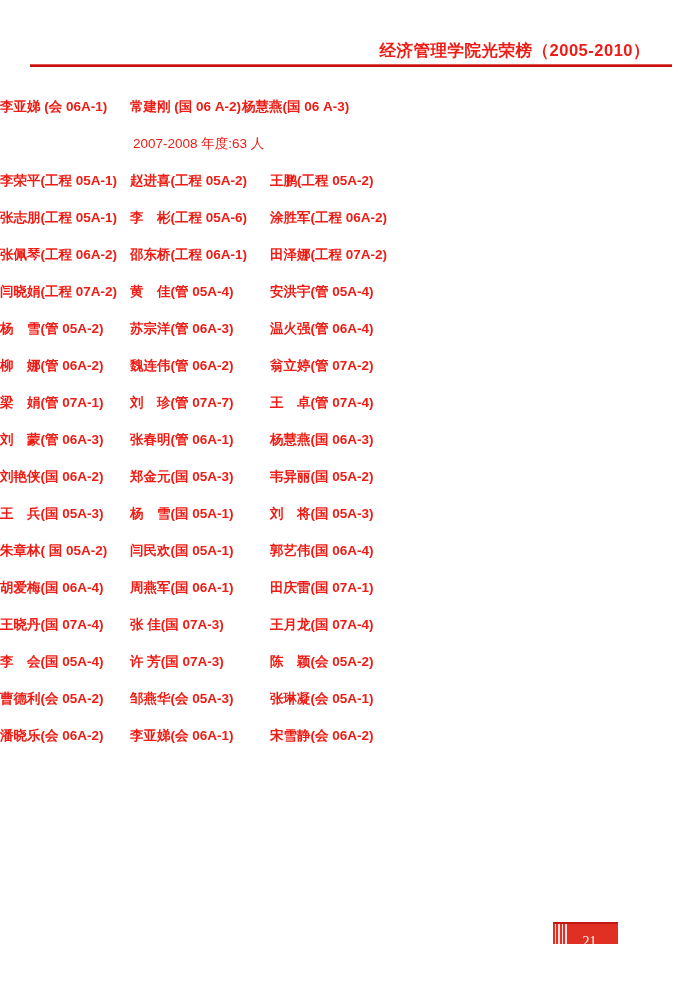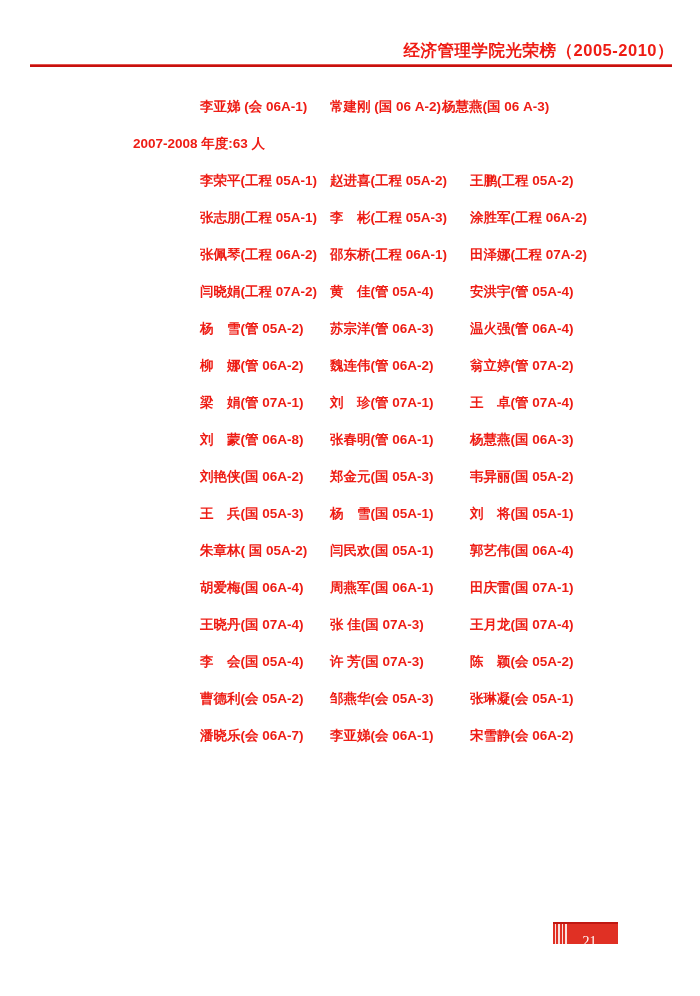--- a/index.html
+++ b/index.html
@@ -14,21 +14,21 @@
   body {
     width: 700px;
     height: 996px;
     position: relative;
     overflow: hidden;
     font-family: "Liberation Sans", sans-serif;
   }
   .page-title {
     position: absolute;
     top: 40px;
-    right: 26px;
+    right: 50px;
     font-size: 16.5px;
     font-weight: bold;
     color: var(--red);
     letter-spacing: 0.5px;
     white-space: pre;
   }
   .header-rule {
     position: absolute;
     left: 30px;
     top: 64px;
@@ -39,37 +39,36 @@
   }
   .content {
     position: absolute;
     left: 0;
     top: 88px;
     width: 700px;
   }
   .roll-row {
     height: 37px;
     line-height: 37px;
-    padding-left: 200px;
     color: var(--red);
     font-size: 13.5px;
     font-weight: bold;
     white-space: pre;
   }
   .cell { display: inline-block; vertical-align: top; }
   .cell.c0 { width: 130px; }
   .cell.c1 { width: 140px; }
   .roll-row.pre .cell.c1 { width: 112px; }
   .section-heading {
     height: 37px;
     line-height: 37px;
     padding-left: 133px;
     color: var(--red);
     font-size: 13.5px;
-    font-weight: bold;
+    font-weight: normal;
     white-space: pre;
   }
   .page-badge {
     position: absolute;
     left: 553px;
     top: 922px;
     width: 65px;
     height: 22px;
     background: var(--badge);
     border-top: 2px solid var(--badge-border);
@@ -98,33 +97,33 @@
 </head>
 <body>
 
 <div class="page-title">经济管理学院光荣榜（2005-2010）</div>
 <div class="header-rule"></div>
 
 <div class="content" id="honor-roll-list">
     <div class="roll-row pre"><span class="cell c0">李亚娣 (会 06A-1)</span><span class="cell c1">常建刚 (国 06 A-2)</span><span class="cell c2">杨慧燕(国 06 A-3)</span></div>
     <div class="section-heading">2007-2008 年度:63 人</div>
     <div class="roll-row"><span class="cell c0">李荣平(工程 05A-1)</span><span class="cell c1">赵进喜(工程 05A-2)</span><span class="cell c2">王鹏(工程 05A-2)</span></div>
-    <div class="roll-row"><span class="cell c0">张志朋(工程 05A-1)</span><span class="cell c1">李　彬(工程 05A-3)</span><span class="cell c2">涂胜军(工程 06A-2)</span></div>
+    <div class="roll-row"><span class="cell c0">张志朋(工程 05A-1)</span><span class="cell c1">李　彬(工程 05A-6)</span><span class="cell c2">涂胜军(工程 06A-2)</span></div>
     <div class="roll-row"><span class="cell c0">张佩琴(工程 06A-2)</span><span class="cell c1">邵东桥(工程 06A-1)</span><span class="cell c2">田泽娜(工程 07A-2)</span></div>
     <div class="roll-row"><span class="cell c0">闫晓娟(工程 07A-2)</span><span class="cell c1">黄　佳(管 05A-4)</span><span class="cell c2">安洪宇(管 05A-4)</span></div>
     <div class="roll-row"><span class="cell c0">杨　雪(管 05A-2)</span><span class="cell c1">苏宗洋(管 06A-3)</span><span class="cell c2">温火强(管 06A-4)</span></div>
     <div class="roll-row"><span class="cell c0">柳　娜(管 06A-2)</span><span class="cell c1">魏连伟(管 06A-2)</span><span class="cell c2">翁立婷(管 07A-2)</span></div>
-    <div class="roll-row"><span class="cell c0">梁　娟(管 07A-1)</span><span class="cell c1">刘　珍(管 07A-1)</span><span class="cell c2">王　卓(管 07A-4)</span></div>
-    <div class="roll-row"><span class="cell c0">刘　蒙(管 06A-8)</span><span class="cell c1">张春明(管 06A-1)</span><span class="cell c2">杨慧燕(国 06A-3)</span></div>
+    <div class="roll-row"><span class="cell c0">梁　娟(管 07A-1)</span><span class="cell c1">刘　珍(管 07A-7)</span><span class="cell c2">王　卓(管 07A-4)</span></div>
+    <div class="roll-row"><span class="cell c0">刘　蒙(管 06A-3)</span><span class="cell c1">张春明(管 06A-1)</span><span class="cell c2">杨慧燕(国 06A-3)</span></div>
     <div class="roll-row"><span class="cell c0">刘艳侠(国 06A-2)</span><span class="cell c1">郑金元(国 05A-3)</span><span class="cell c2">韦异丽(国 05A-2)</span></div>
-    <div class="roll-row"><span class="cell c0">王　兵(国 05A-3)</span><span class="cell c1">杨　雪(国 05A-1)</span><span class="cell c2">刘　将(国 05A-1)</span></div>
+    <div class="roll-row"><span class="cell c0">王　兵(国 05A-3)</span><span class="cell c1">杨　雪(国 05A-1)</span><span class="cell c2">刘　将(国 05A-3)</span></div>
     <div class="roll-row"><span class="cell c0">朱章林( 国 05A-2)</span><span class="cell c1">闫民欢(国 05A-1)</span><span class="cell c2">郭艺伟(国 06A-4)</span></div>
     <div class="roll-row"><span class="cell c0">胡爱梅(国 06A-4)</span><span class="cell c1">周燕军(国 06A-1)</span><span class="cell c2">田庆雷(国 07A-1)</span></div>
     <div class="roll-row"><span class="cell c0">王晓丹(国 07A-4)</span><span class="cell c1">张 佳(国 07A-3)</span><span class="cell c2">王月龙(国 07A-4)</span></div>
     <div class="roll-row"><span class="cell c0">李　会(国 05A-4)</span><span class="cell c1">许 芳(国 07A-3)</span><span class="cell c2">陈　颖(会 05A-2)</span></div>
     <div class="roll-row"><span class="cell c0">曹德利(会 05A-2)</span><span class="cell c1">邹燕华(会 05A-3)</span><span class="cell c2">张琳凝(会 05A-1)</span></div>
-    <div class="roll-row"><span class="cell c0">潘晓乐(会 06A-7)</span><span class="cell c1">李亚娣(会 06A-1)</span><span class="cell c2">宋雪静(会 06A-2)</span></div>
+    <div class="roll-row"><span class="cell c0">潘晓乐(会 06A-2)</span><span class="cell c1">李亚娣(会 06A-1)</span><span class="cell c2">宋雪静(会 06A-2)</span></div>
   </div>
 
 <div class="page-badge">
   <span class="badge-stripes"></span>
   <span class="page-num">21</span>
 </div>
 
 </body></html>

